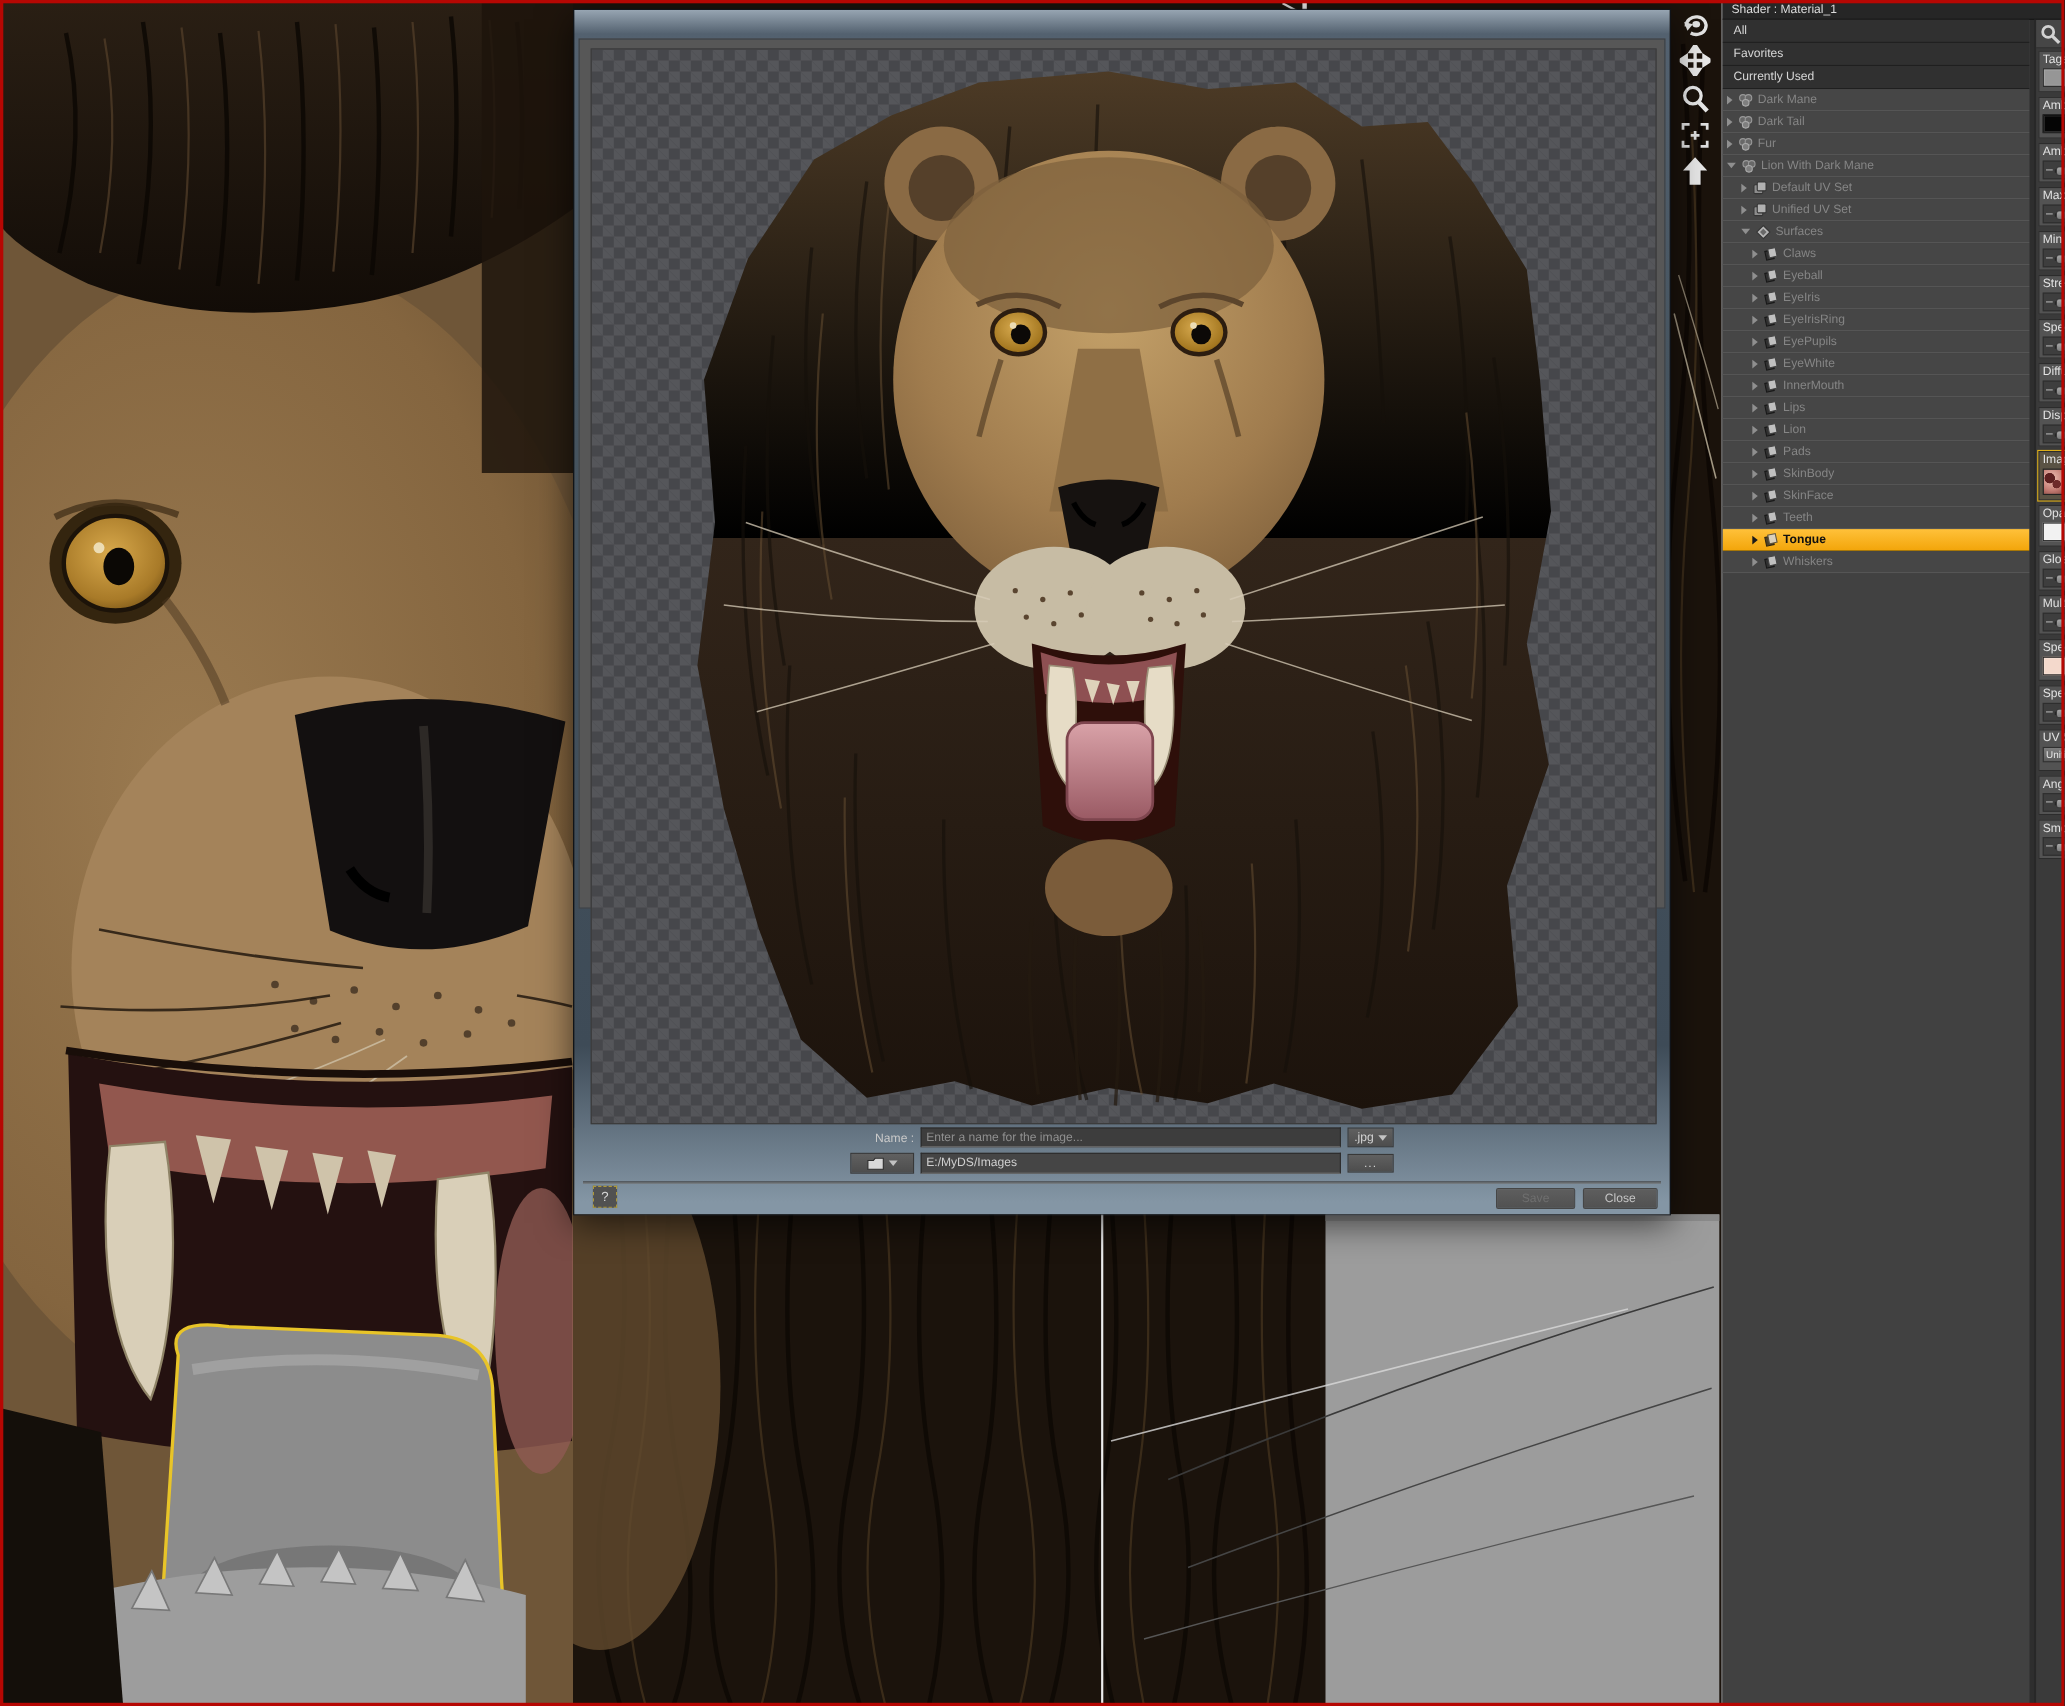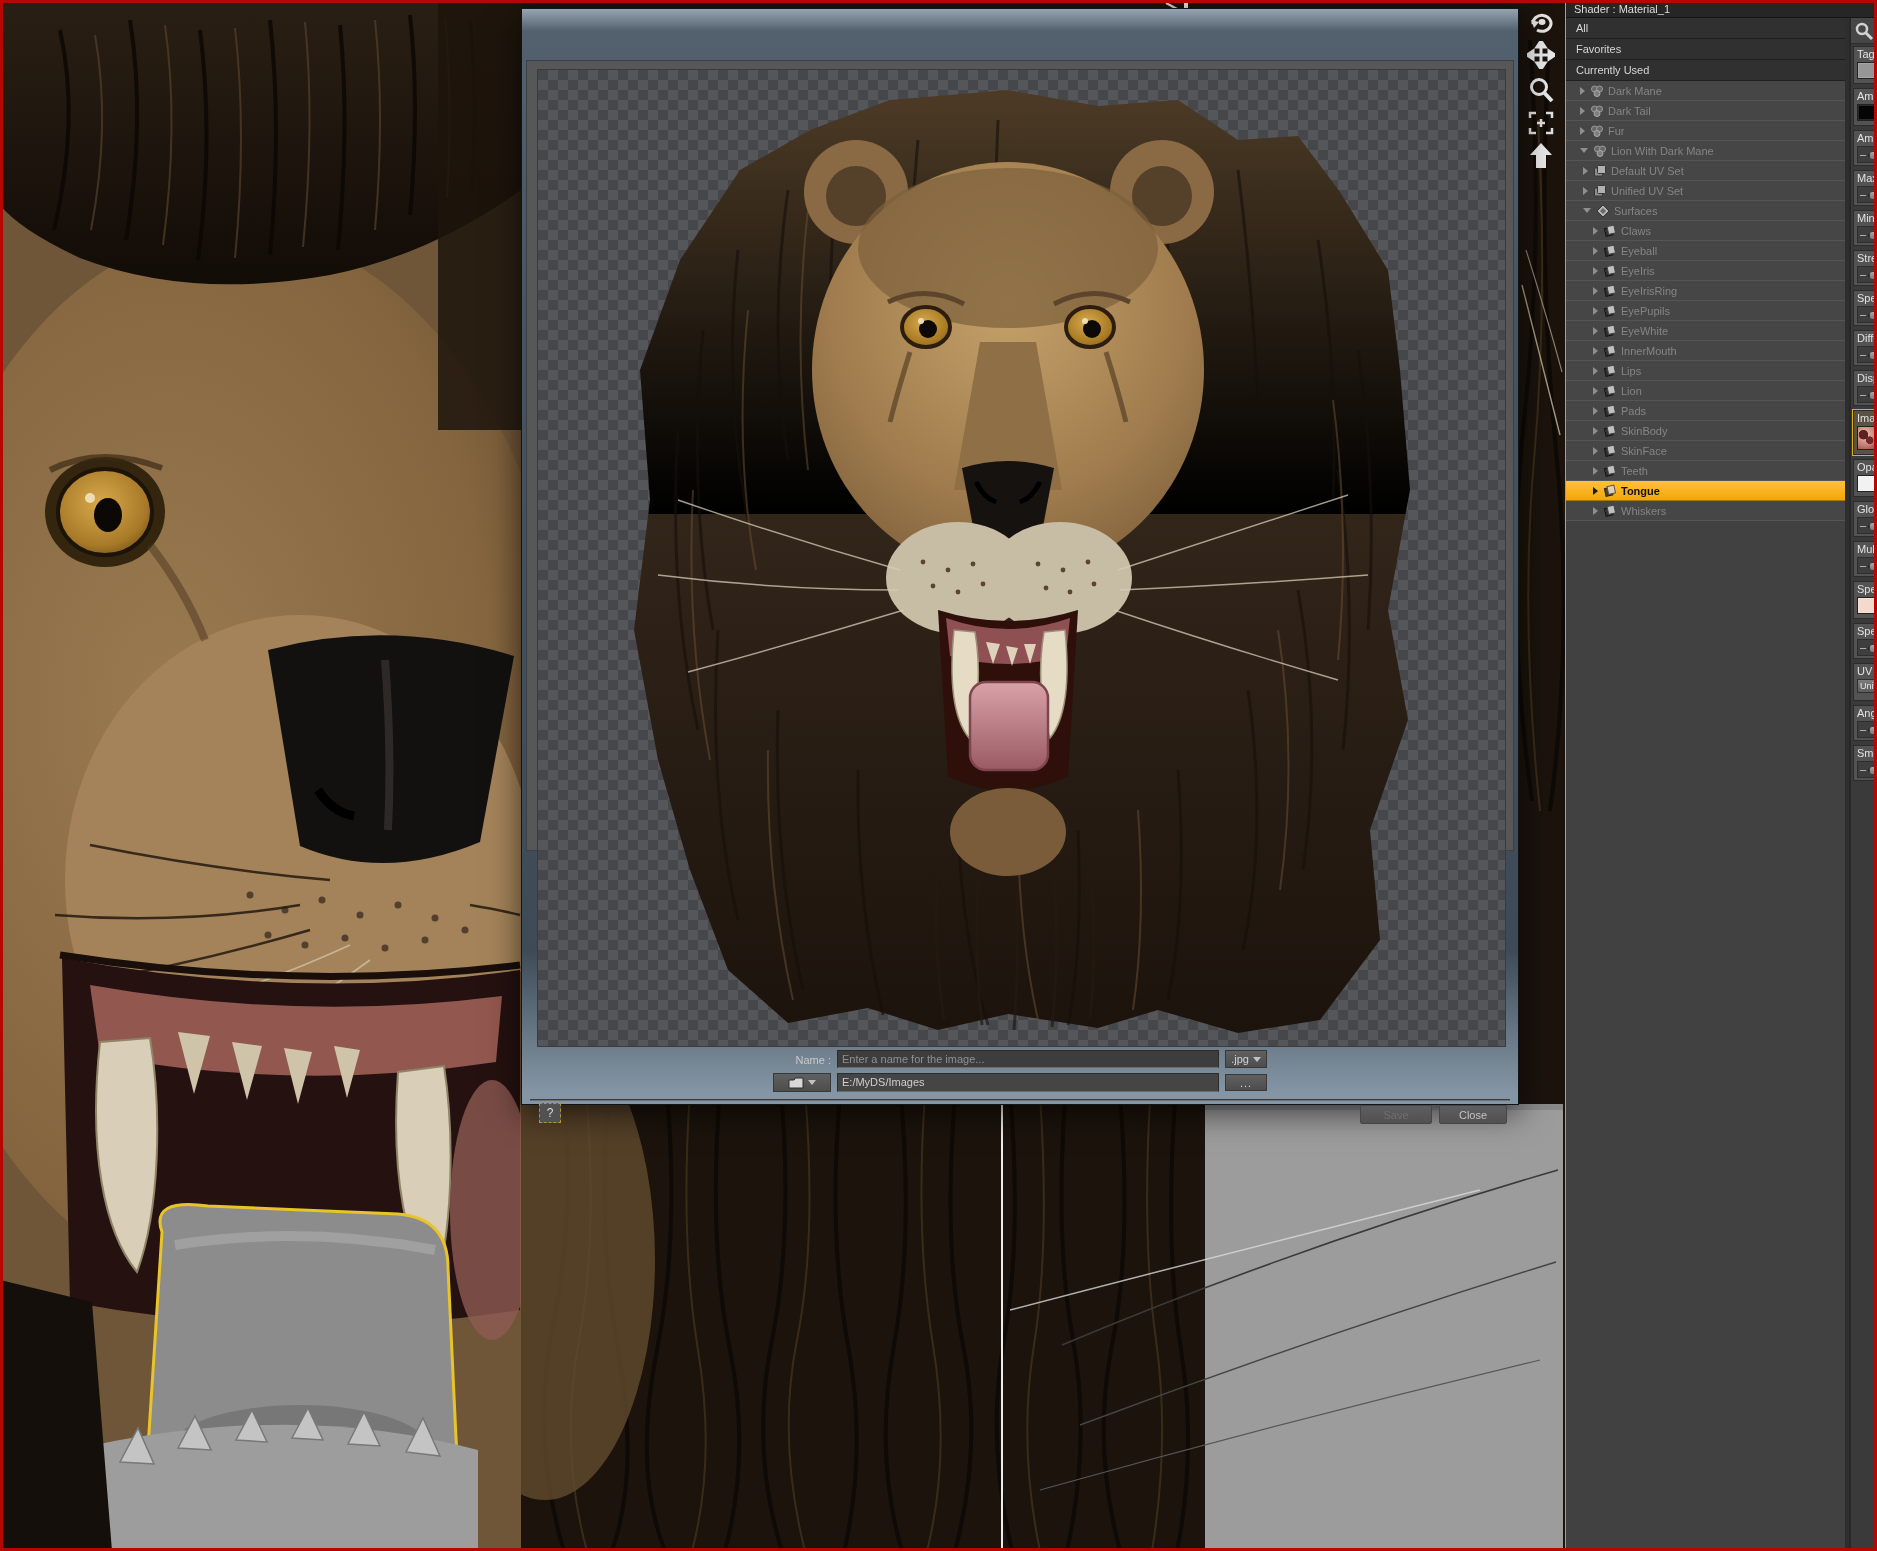--- a/index.html
+++ b/index.html
@@ -27,21 +27,21 @@
   .dlg-title-text{color:#f2f2f2;font-size:12px;margin-left:7px;text-shadow:0 1px 2px rgba(0,0,0,.8);}
   .wbtns{position:absolute;right:5px;top:0;display:flex;gap:1px;}
   .wbtn{height:17px;border:1px solid #20262c;border-top:none;border-radius:0 0 3px 3px;
     background:linear-gradient(#e9eef3,#bac3cb 45%,#8f99a3 52%,#aab3bc);
     display:flex;align-items:flex-start;justify-content:center;cursor:default;}
   .wbtn.min{width:33px;}.wbtn.max{width:29px;}
   .wbtn.close{width:47px;background:linear-gradient(#f2b4a5,#d8604b 45%,#ad3922 52%,#c65137);}
   .glyph-min{width:10px;height:3px;background:#2e3338;margin-top:9px;}
   .glyph-max{width:10px;height:9px;border:2px solid #2e3338;margin-top:3px;background:rgba(255,255,255,.25);}
   .glyph-x{color:#fff;font-size:11px;font-weight:bold;line-height:15px;text-shadow:0 1px 1px rgba(0,0,0,.6);}
-  .dlg-body{position:relative;width:100%;height:791px;background:#575757;border:1px solid #3a4046;margin-top:25px;}
+  .dlg-body{position:relative;width:100%;height:791px;background:#575757;border:1px solid #3a4046;}
 
   .view{position:absolute;left:10px;top:8px;width:969px;height:978px;border:1px solid #3b3b3b;
     background-color:#46474b;
     background-image:linear-gradient(45deg,#55565a 25%,transparent 25%,transparent 75%,#55565a 75%),
       linear-gradient(45deg,#55565a 25%,transparent 25%,transparent 75%,#55565a 75%);
     background-size:20px 20px;background-position:0 0,10px 10px;}
   .view svg{position:absolute;left:0;top:0;}
 
   .fldlabel{position:absolute;color:#c9c9c9;font-size:11px;line-height:18px;text-align:right;}
   .txtfield{position:absolute;background:#3d3d3d;border:1px solid #2c2c2c;border-bottom-color:#6b6b6b;
@@ -74,21 +74,21 @@
   .trow{position:relative;height:20px;background:#464646;border-bottom:1px solid #555555;
     display:flex;align-items:center;overflow:hidden;}
   .trow .tlabel{font-size:11px;color:#858585;white-space:nowrap;}
   .trow.sel{background:linear-gradient(#ffc13a,#f3a60b);border-bottom:1px solid #a87708;}
   .trow.sel .tlabel{color:#101010;font-weight:bold;}
   .arrow{width:0;height:0;flex:none;}
   .arrow.right{border-top:4px solid transparent;border-bottom:4px solid transparent;border-left:5px solid #8f8f8f;}
   .arrow.down{border-left:4px solid transparent;border-right:4px solid transparent;border-top:5px solid #8f8f8f;}
   .trow.sel .arrow.right{border-left-color:#1a1a1a;}
   .ticon{width:14px;height:14px;flex:none;margin:0 4px 0 5px;opacity:.85;}
-  .trow.d0{padding-left:14px;}
+  .trow.d0{padding-left:4px;}
   .trow.d1{padding-left:17px;}
   .trow.d2{padding-left:27px;}
 
   
   .pstrip{position:absolute;left:283px;top:18px;width:29px;bottom:0;background:#3a3a3a;
     border-left:2px solid #282828;overflow:hidden;}
   .psearch{height:26px;position:relative;background:#464646;border-bottom:1px solid #2d2d2d;}
   .pg{background:#535353;border:1px solid #2c2c2c;margin:2px 1px 4px 2px;padding:1px 2px 2px 3px;width:44px;}
   .pg.hl{outline:1px solid #dcae19;background:#5a5344;}
   .plabel{color:#e2e2e2;font-size:11px;line-height:13px;white-space:nowrap;}

